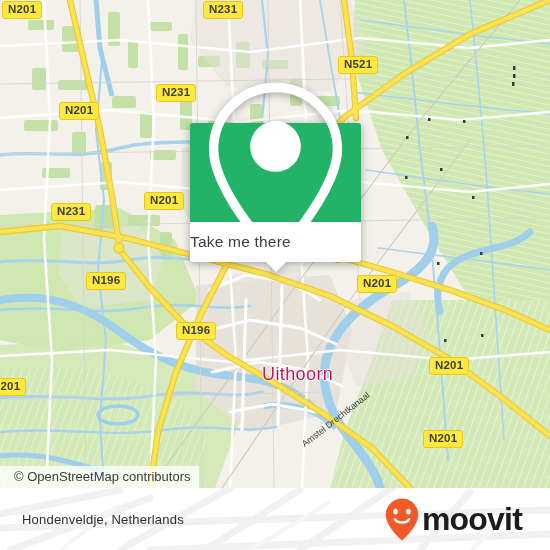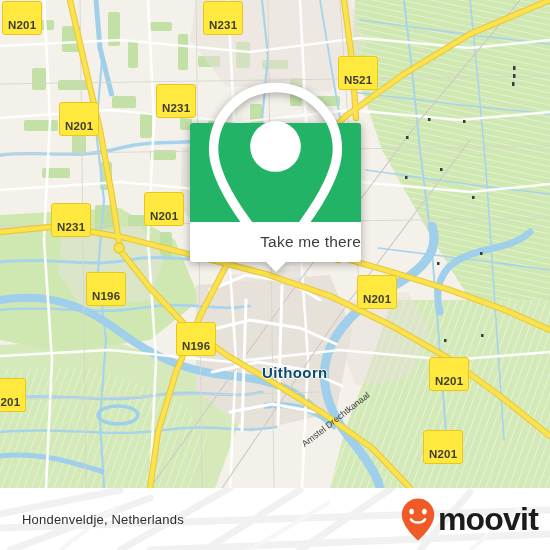--- a/index.html
+++ b/index.html
@@ -17,38 +17,37 @@
   
   .shield{
     position:absolute;
     background:#ffe93f;
     border:1.6px solid #eac61d;
     border-radius:3px;
     color:#3d3d33;
     font-size:11.5px;
     font-weight:bold;
     letter-spacing:.2px;
-    padding:17px 5px 2px 5px;
+    padding:1px 5px 2px 5px;
     line-height:13px;
     white-space:nowrap;
     font-family:"Liberation Sans","DejaVu Sans",sans-serif;
     box-sizing:border-box;
   }
 
   
   .place-label{
     position:absolute;
-    color:#0c4a6e;
-    font-size:15px;
+    color:#be185d;
+    font-size:18px;
     letter-spacing:.4px;
     white-space:nowrap;
     text-shadow:
       1px 0 0 rgba(255,255,255,.9),-1px 0 0 rgba(255,255,255,.9),
       0 1px 0 rgba(255,255,255,.9),0 -1px 0 rgba(255,255,255,.9);
-    font-weight: bold;
   }
   .water-label{
     position:absolute;
     color:#3a3a3a;
     font-size:9px;
     white-space:nowrap;
     transform-origin:left center;
   }
 
   
@@ -59,21 +58,21 @@
   .popup-top{
     height:99px;width:100%;
     background:#22b366;
     border-radius:3px 3px 0 0;
     display:flex;align-items:center;justify-content:center;
   }
   .popup-bottom{
     height:40px;width:100%;
     background:#ffffff;
     border-radius:0 0 3px 3px;
-    display:flex;align-items:center;justify-content:flex-end;
+    display:flex;align-items:center;justify-content:flex-start;
     position:relative;
   }
   .popup-bottom .label{
     color:#3d3d3d;font-size:15.5px;letter-spacing:.2px;
   }
   .popup-tail{
     position:absolute;left:50%;bottom:-10px;margin-left:-11px;
     width:0;height:0;
     border-left:11px solid transparent;
     border-right:11px solid transparent;
@@ -94,21 +93,21 @@
   .footer{
     position:absolute;left:0;top:488px;width:550px;height:62px;
     background:#ffffff;overflow:hidden;
   }
   .footer svg.bg{position:absolute;left:0;top:0;width:550px;height:62px;}
   .footer-title{
     position:absolute;left:22px;top:50%;transform:translateY(-50%);
     font-size:13px;color:#2e2e2e;letter-spacing:.2px;white-space:nowrap;
   }
   .brand{
-    position:absolute;right:12px;top:50%;transform:translateY(-50%);
+    position:absolute;right:28px;top:50%;transform:translateY(-50%);
     display:flex;align-items:center;gap:2px;
   }
   .brand-word{
     font-size:32px;font-weight:bold;color:#1c1c1c;letter-spacing:-.8px;
     line-height:32px;
   }
 </style>
 </head>
 <body>
 
@@ -297,20 +296,21 @@
           <path d="M29 5 C17.4 5 8 14.4 8 26 C8 38.5 24 57.5 29 63 C34 57.5 50 38.5 50 26 C50 14.4 40.6 5 29 5 Z" fill="none" stroke="#ffffff" stroke-width="3.2" stroke-linejoin="round"></path>
           <circle cx="29" cy="25" r="8.6" fill="#ffffff"></circle>
         </svg>
       </div>
       <div class="popup-bottom">
         <span class="label">Take me there</span>
         <span class="popup-tail"></span>
       </div>
     </div>
 
+    <div class="attribution">© OpenStreetMap contributors</div>
   </div>
 
   <div class="footer">
     <svg class="bg" viewBox="0 0 550 62" xmlns="http://www.w3.org/2000/svg">
       <rect x="0" y="0" width="550" height="62" fill="#ffffff"></rect>
       <g stroke="#f1f1f1" fill="none" stroke-width="7" stroke-linecap="round">
         <path d="M-10 28 L120 2"></path>
         <path d="M10 62 L150 10"></path>
         <path d="M120 62 L230 0"></path>
         <path d="M205 62 L300 2"></path>

